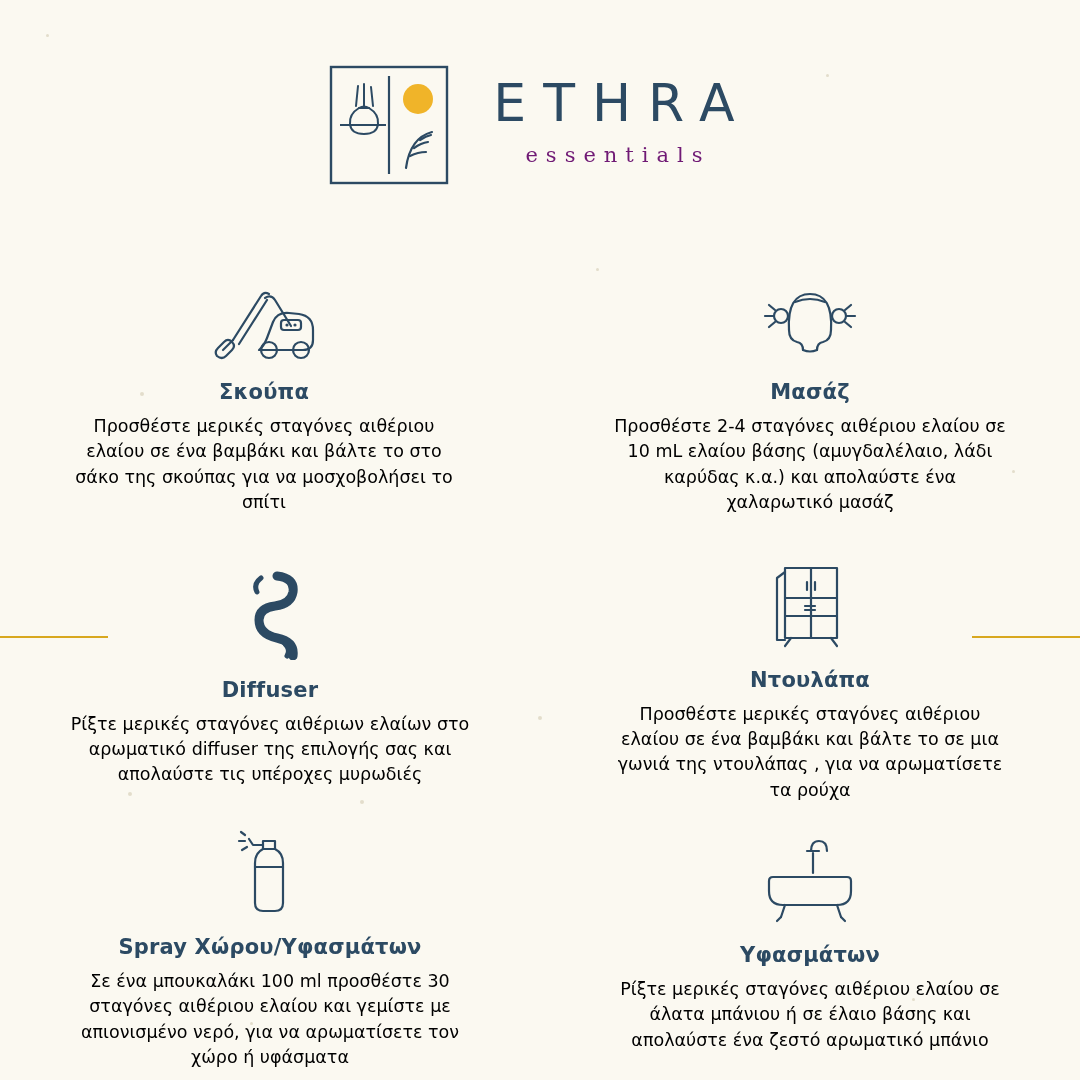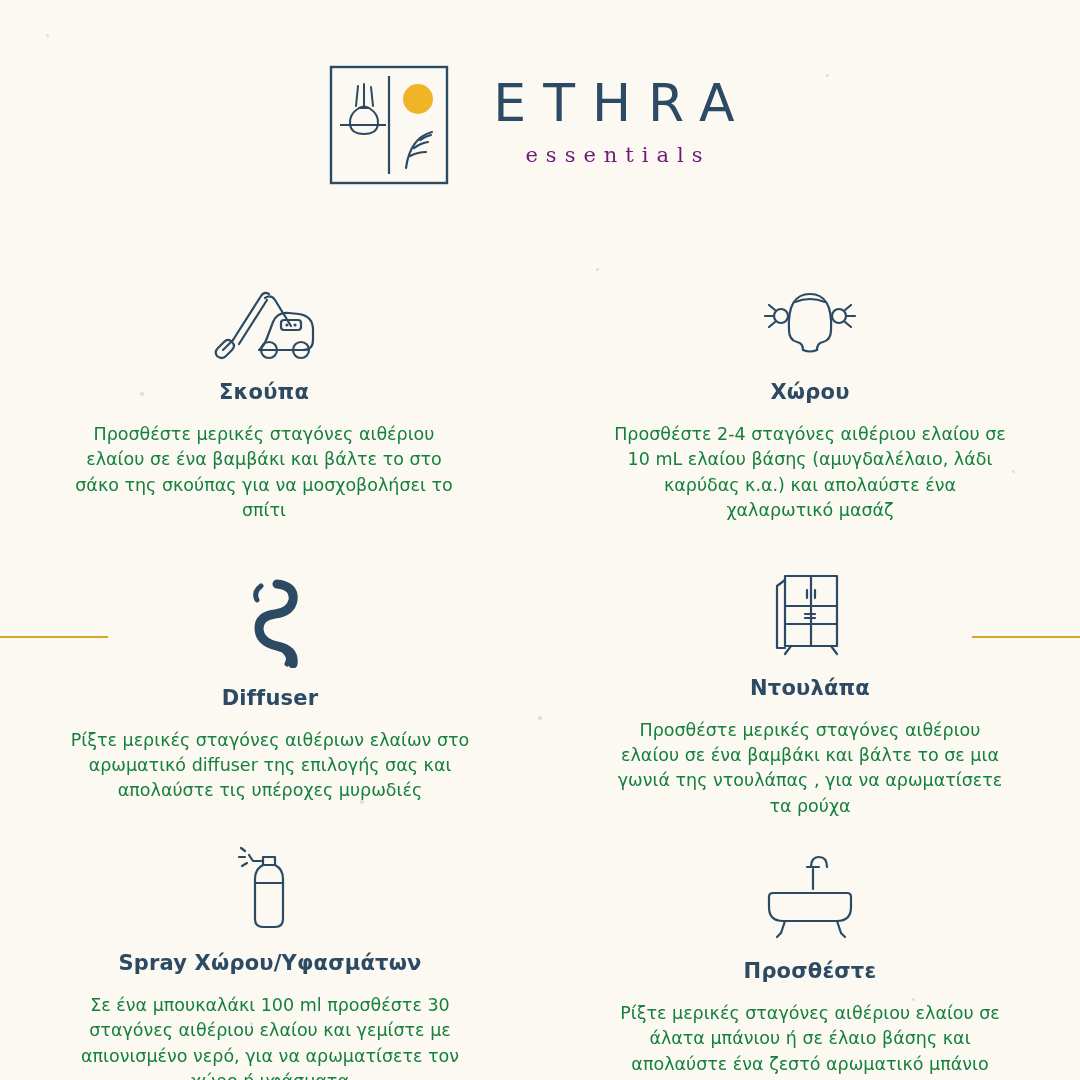--- a/index.html
+++ b/index.html
@@ -105,25 +105,25 @@
   }
   .cell .title {
     margin-top: 18px;
     font-size: 21px;
     font-weight: bold;
     color: #2c4a63;
     text-align: center;
     letter-spacing: .2px;
   }
   .cell .body {
-    margin-top: 18px;
+    margin-top: 10px;
     font-size: 17.5px;
     line-height: 1.45;
     text-align: center;
-    color: #15803d;
+    color: #000000;
     max-width: 400px;
   }
 
   
   .row-1 { margin-bottom: 22px; }
   .row-2 { margin-bottom: 10px; }
 
   
   .c-skoupa   { padding-top: 0px; padding-left: 40px; }
   .c-masaz    { padding-top: 0px; }
@@ -217,21 +217,21 @@
             <path d="M76 58 q0 10 -8 12 q-6 1 -6 8"></path>
             <path d="M40 30 q15 -6 30 0"></path>
             <path d="M48 78 q7 3 14 0"></path>
             <circle cx="26" cy="44" r="7"></circle>
             <path d="M20 38 l-6 -5 M20 50 l-6 5 M18 44 l-8 0"></path>
             <circle cx="84" cy="44" r="7"></circle>
             <path d="M90 38 l6 -5 M90 50 l6 5 M92 44 l8 0"></path>
           </g>
         </svg>
       </div>
-      <div class="title">Χώρου</div>
+      <div class="title">Μασάζ</div>
       <div class="body">Προσθέστε 2-4 σταγόνες αιθέριου ελαίου σε 10 mL ελαίου βάσης (αμυγδαλέλαιο, λάδι καρύδας κ.α.) και απολαύστε ένα χαλαρωτικό μασάζ</div>
     </div>
 
     <div class="cell row-2 c-diffuser">
       <div class="icon">
         <svg viewBox="0 0 110 90" width="110" height="90">
           <g fill="none" stroke="#2c4a63" stroke-linecap="round">
             <path d="M62 6 q18 2 16 16 q-2 12 -18 14 q-16 2 -16 14 q0 14 18 18 q18 4 16 18" stroke-width="9"></path>
             <path d="M46 8 q-8 6 -4 14" stroke-width="5"></path>
             <path d="M70 74 q6 6 2 12" stroke-width="5"></path>
@@ -283,18 +283,18 @@
           <g fill="none" stroke="#2c4a63" stroke-width="2.2" stroke-linecap="round" stroke-linejoin="round">
             <path d="M56 16 q0 -10 8 -10 q8 0 8 10"></path>
             <path d="M52 16 h12"></path>
             <line x1="58" y1="18" x2="58" y2="38"></line>
             <path d="M18 42 h74 q4 0 4 4 v10 q0 14 -14 14 h-54 q-14 0 -14 -14 v-10 q0 -4 4 -4 z"></path>
             <path d="M30 70 l-4 12 M82 70 l4 12"></path>
             <path d="M26 82 l-4 4 M86 82 l4 4"></path>
           </g>
         </svg>
       </div>
-      <div class="title">Προσθέστε</div>
+      <div class="title">Υφασμάτων</div>
       <div class="body">Ρίξτε μερικές σταγόνες αιθέριου ελαίου σε άλατα μπάνιου ή σε έλαιο βάσης και απολαύστε ένα ζεστό αρωματικό μπάνιο</div>
     </div>
 
   </div>
 </div>
 
 </body></html>

